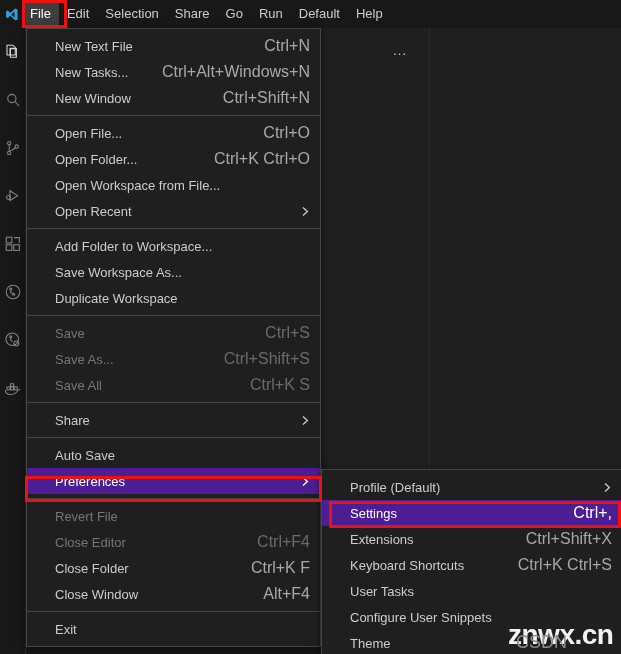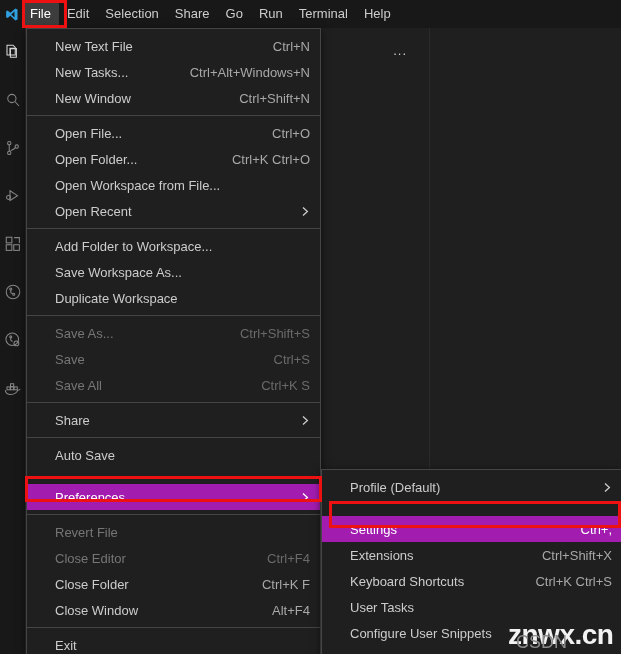--- a/index.html
+++ b/index.html
@@ -112,24 +112,24 @@
     position: relative;
     display: flex; align-items: center;
     height: 26px;
     padding: 0 10px 0 28px;
     color: #cccccc;
     font-size: 13px;
     white-space: nowrap;
   }
   .menu-row .lbl { flex: 0 0 auto; }
   .menu-row .spacer { flex: 1 1 auto; min-width: 14px; }
-  .menu-row .kb { color: #a8a8a8; font-size: 13px; }
+  .menu-row .kb { color: #a8a8a8; font-size: 16px; }
   .menu-row.disabled { color: #767676; }
   .menu-row.disabled .kb { color: #6a6a6a; }
-  .menu-row.selected { background: #a21caf; color: #ffffff; margin-top: 16px; }
+  .menu-row.selected { background: #4c1d95; color: #ffffff; }
   .menu-row.selected .kb { color: #ffffff; }
   .menu-row .chev {
     position: absolute; right: 10px; top: 0;
     height: 26px; display: flex; align-items: center;
     color: #cccccc; font-size: 12px;
   }
   .menu-row.selected .chev { color: #ffffff; }
   .menu-sep {
     height: 1px; background: #454545;
     margin: 4px 0;
@@ -267,21 +267,21 @@
       <div class="menubar-item">
           <span>Share</span>
         </div>
       <div class="menubar-item">
           <span>Go</span>
         </div>
       <div class="menubar-item">
           <span>Run</span>
         </div>
       <div class="menubar-item">
-          <span>Terminal</span>
+          <span>Default</span>
         </div>
       <div class="menubar-item">
           <span>Help</span>
         </div>
     </div>
   </div>
 
   <div class="menu menu-file" id="file-menu">
       <div class="menu-row">
         <span class="lbl">New Text File</span>
@@ -330,28 +330,28 @@
       <div class="menu-row">
         <span class="lbl">Save Workspace As...</span>
         <span class="spacer"></span>
       </div>
       <div class="menu-row">
         <span class="lbl">Duplicate Workspace</span>
         <span class="spacer"></span>
       </div>
       <div class="menu-sep"></div>
       <div class="menu-row disabled">
+        <span class="lbl">Save</span>
+        <span class="spacer"></span>
+        <span class="kb">Ctrl+S</span>
+      </div>
+      <div class="menu-row disabled">
         <span class="lbl">Save As...</span>
         <span class="spacer"></span>
         <span class="kb">Ctrl+Shift+S</span>
-      </div>
-      <div class="menu-row disabled">
-        <span class="lbl">Save</span>
-        <span class="spacer"></span>
-        <span class="kb">Ctrl+S</span>
       </div>
       <div class="menu-row disabled">
         <span class="lbl">Save All</span>
         <span class="spacer"></span>
         <span class="kb">Ctrl+K S</span>
       </div>
       <div class="menu-sep"></div>
       <div class="menu-row">
         <span class="lbl">Share</span>
         <span class="spacer"></span>

